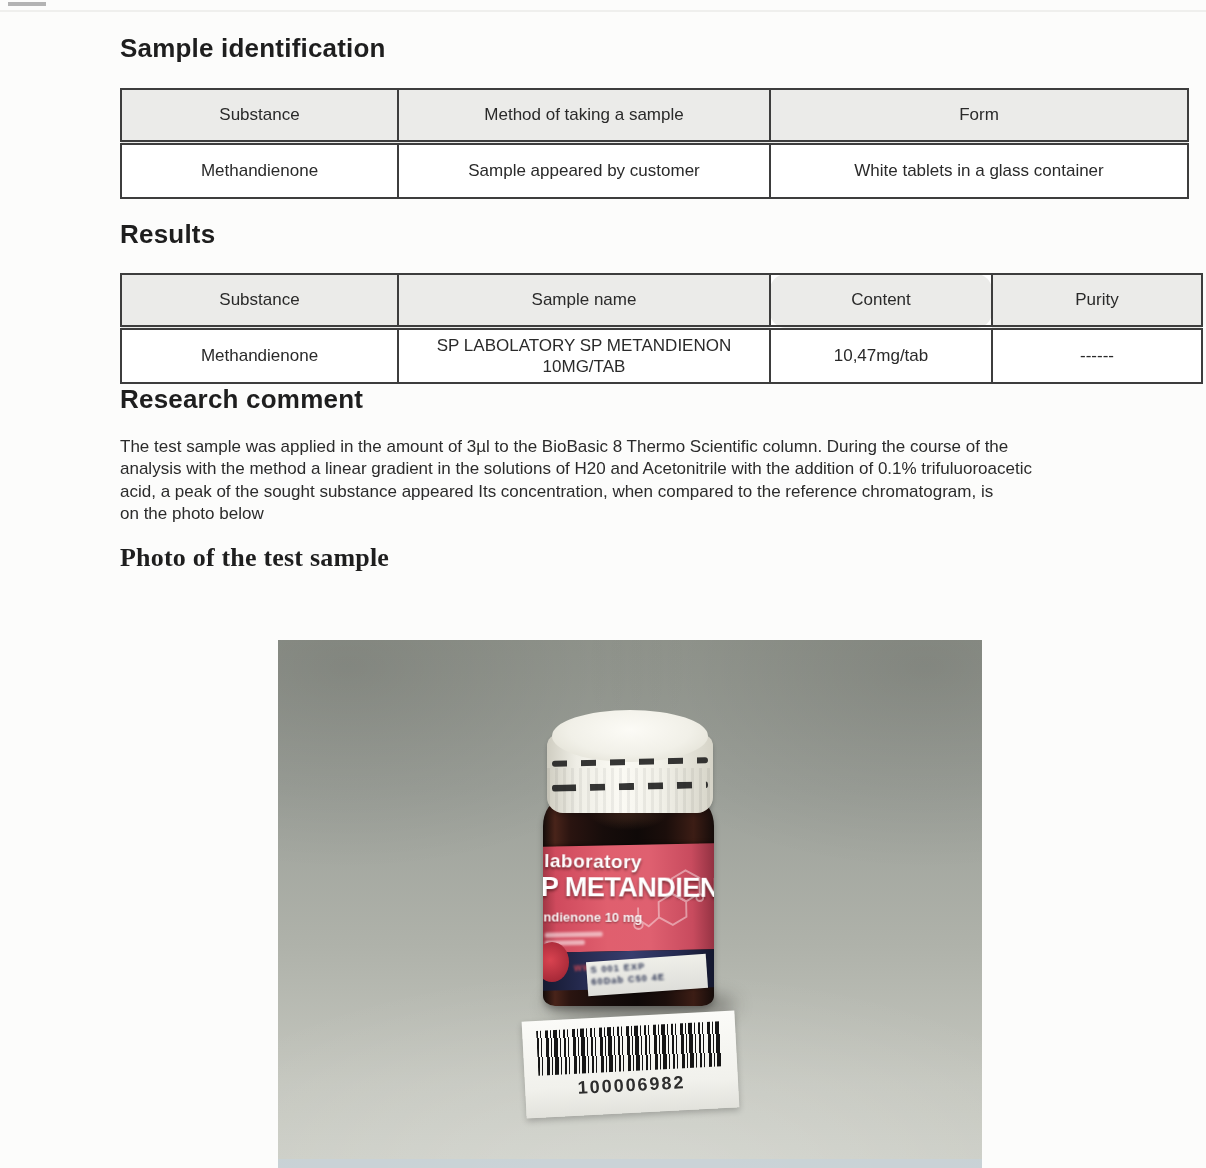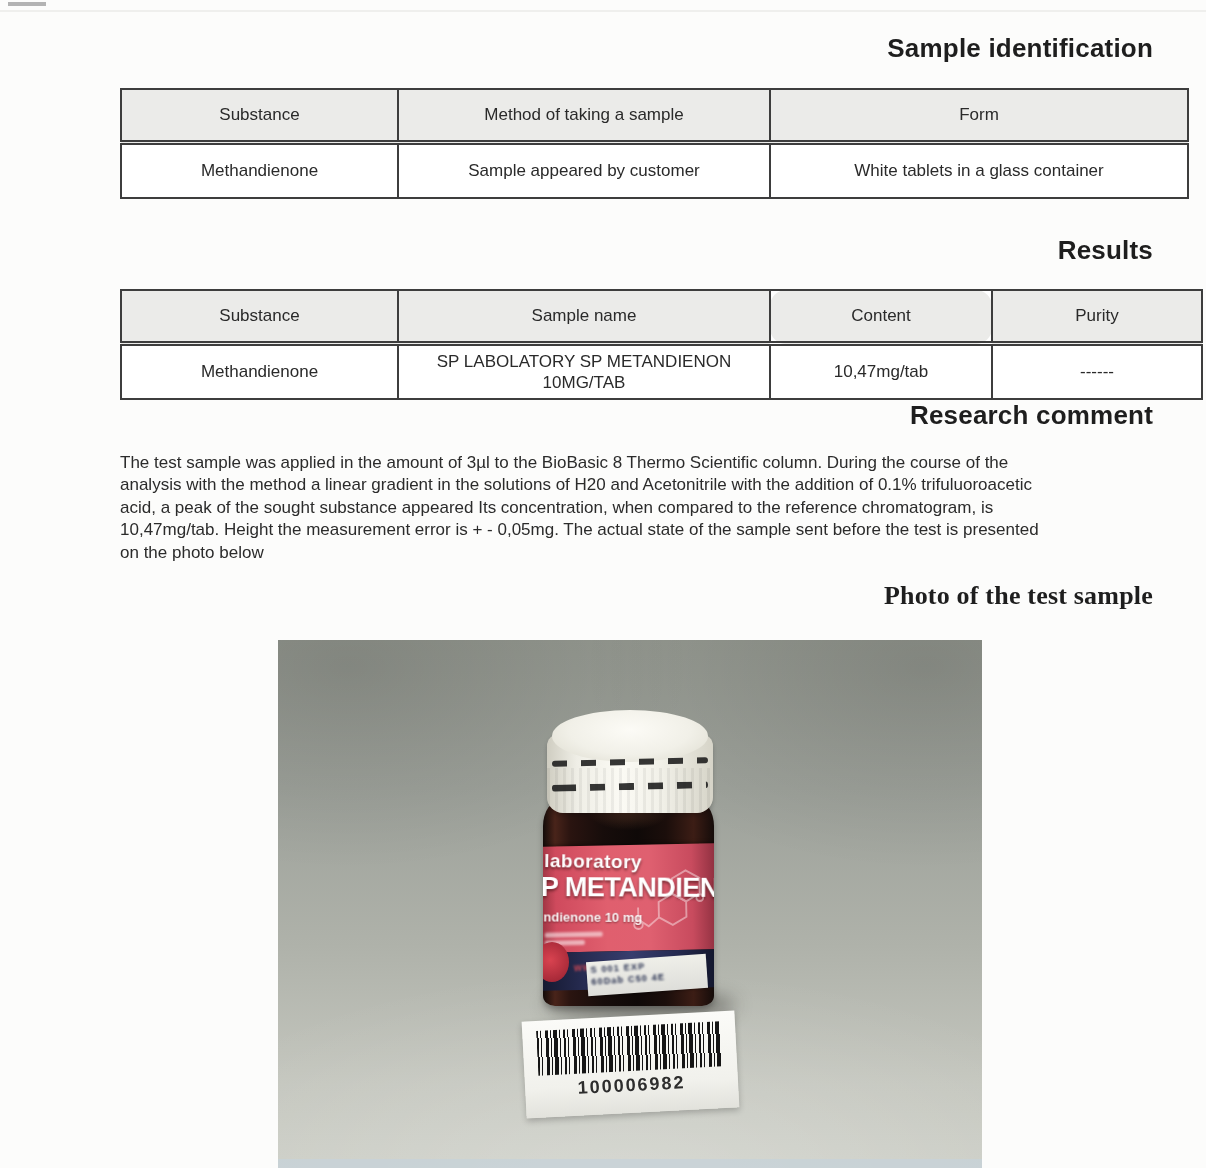--- a/index.html
+++ b/index.html
@@ -8,25 +8,25 @@
     background:#fcfcfb;
     font-family:"Liberation Sans", sans-serif;
     color:#2b2b2b;
   }
   .top-line{position:absolute;top:10px;left:0;width:1206px;height:2px;background:#efefed;}
   .top-dash{position:absolute;top:2px;left:8px;width:38px;height:4px;background:#b3b3b3;}
 
   .content{width:1033px;margin-left:120px;position:relative;}
 
   h1{
-    margin:0;text-align:right;font-size:26px;line-height:30px;font-weight:700;color:#1e1e1e;
+    margin:0;text-align:left;font-size:26px;line-height:30px;font-weight:700;color:#1e1e1e;
     letter-spacing:0.2px;
   }
   .t1{padding-top:33px;}
-  .t2{margin-top:36px;}
+  .t2{margin-top:20px;}
   .t3{}
   .t4{margin-top:17px;font-family:Liberation Serif, serif;}
 
   table.tbl{
     border-collapse:collapse;table-layout:fixed;width:1033px;margin-top:25px;
     background:#fff;
   }
   table.tbl.results{margin-top:24px;}
   .tbl th,.tbl td{
     border:2px solid #3d3d3d;text-align:center;vertical-align:middle;
@@ -220,21 +220,20 @@
       </tr>
     </tbody>
   </table>
 
   <h1 class="t3">Research comment</h1>
 
   <div class="comment">
     <div>The test sample was applied in the amount of 3µl to the BioBasic 8 Thermo Scientific column. During the course of the</div>
     <div>analysis with the method a linear gradient in the solutions of H20 and Acetonitrile with the addition of 0.1% trifuluoroacetic</div>
     <div>acid, a peak of the sought substance appeared Its concentration, when compared to the reference chromatogram, is</div>
-    <div>10,47mg/tab. Height the measurement error is + - 0,05mg. The actual state of the sample sent before the test is presented</div>
     <div>on the photo below</div>
   </div>
 
   <h1 class="t4">Photo of the test sample</h1>
 
 </div>
 
 <div class="photo">
 
   <div class="bottle-shadow"></div>

